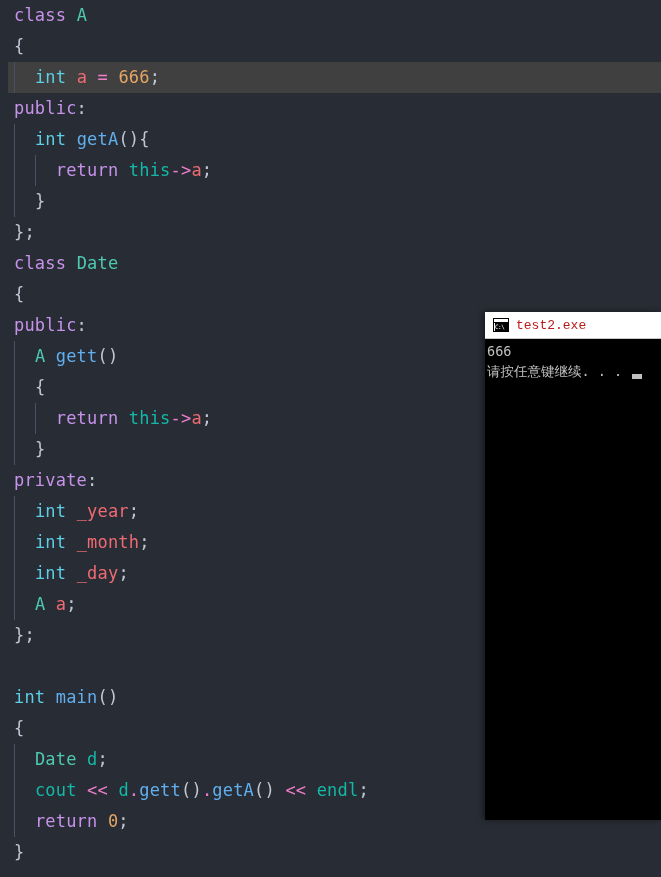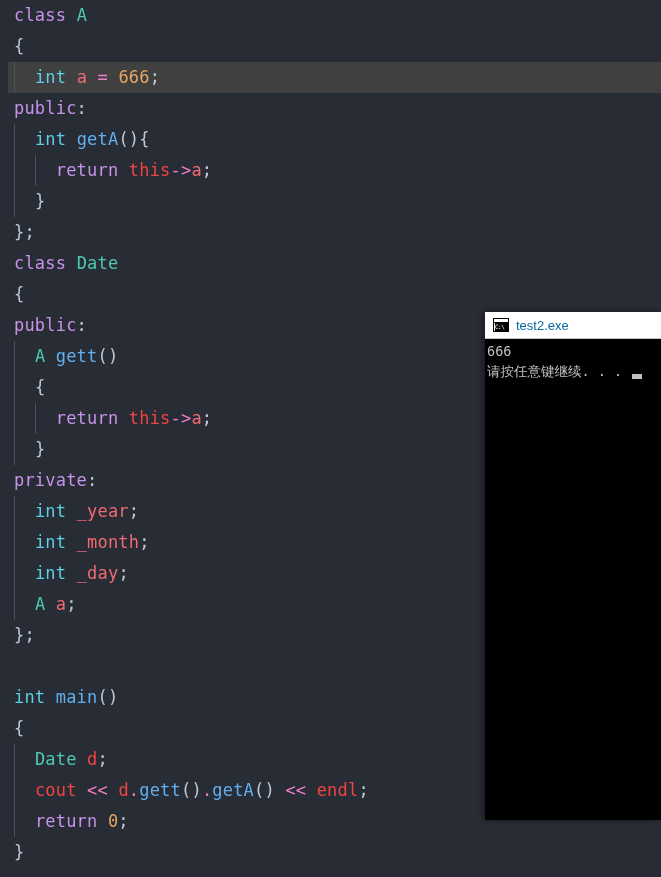--- a/index.html
+++ b/index.html
@@ -50,21 +50,21 @@
 
   
   .t-kw    { color: #c792ea; }  
   .t-type  { color: #5ccfe6; }  
   .t-cls   { color: #4ec9b0; }  
   .t-fn    { color: #61afef; }  
   .t-var   { color: #ef6b73; }  
   .t-num   { color: #e5a663; }  
   .t-op    { color: #f07ecb; }  
   .t-punct { color: #bfc7d5; }  
-  .t-plain { color: #ef4444; }  
+  .t-plain { color: #14b8a6; }  
 
   
   #console-window {
     position: absolute;
     left: 485px;
     top: 312px;
     width: 176px;
     height: 508px;
     background: #000000;
     box-shadow: -2px 0 6px rgba(0,0,0,0.45);
@@ -103,23 +103,23 @@
     right: 0;
     bottom: 0;
     background: #000000;
     color: #ffffff;
     font-family: "DejaVu Sans Mono", monospace;
     font-size: 6px;
     line-height: 9px;
     letter-spacing: -0.5px;
   }
   #console-title {
-    font-family: Liberation Sans, sans-serif;
+    font-family: Liberation Mono, monospace;
     font-size: 13px;
-    color: #0369a1;
+    color: #b91c1c;
   }
   #console-body {
     padding: 2px 0 0 2px;
     color: #c0c0c0;
     font-family: "DejaVu Sans Mono", monospace;
     font-size: 13.5px;
     line-height: 20px;
     white-space: pre;
   }
   #console-line-2 {

